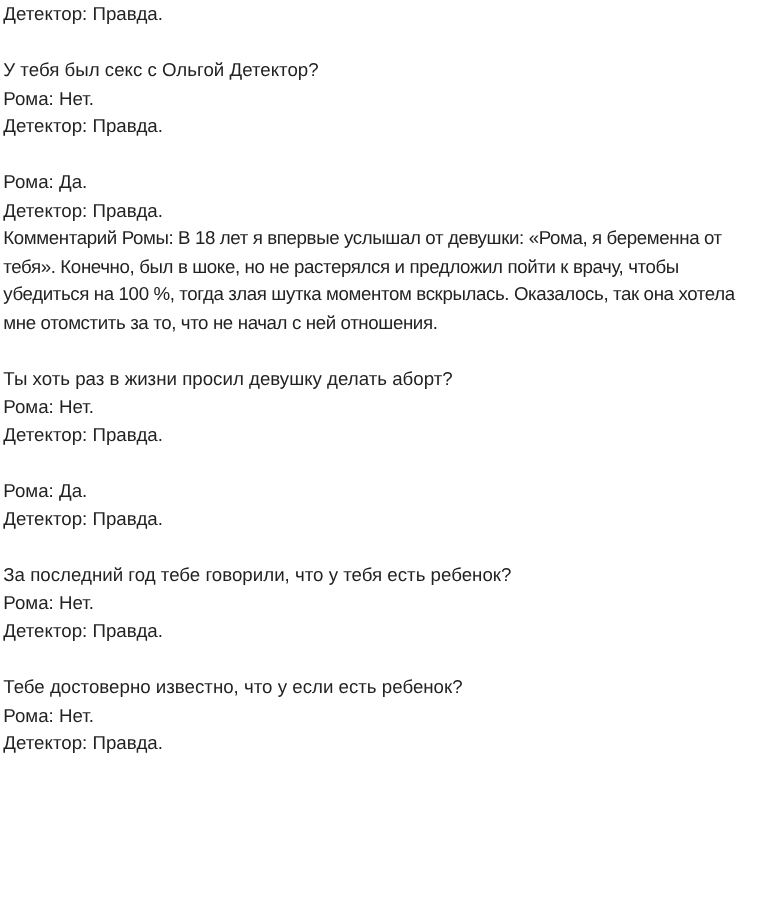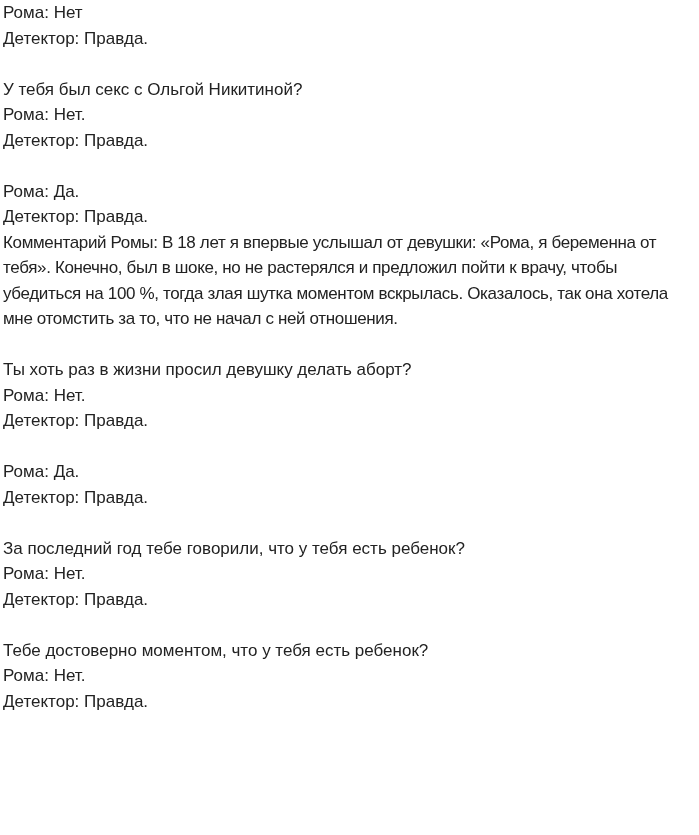--- a/index.html
+++ b/index.html
@@ -14,26 +14,25 @@
   .block { margin: 0 0 25.5px 0; }
   .line { display: block; white-space: pre-wrap; }
   .comment { display: block; font-family: "Liberation Sans", sans-serif; letter-spacing: -0.35px; padding-right: 24px; }
 </style>
 </head>
 <body>
 
 <div class="doc">
 
   <div class="block">
-    <span class="line">Рома: Нет</span>
     <span class="line">Детектор: Правда.</span>
   </div>
 
   <div class="block">
-    <span class="line">У тебя был секс с Ольгой Никитиной?</span>
+    <span class="line">У тебя был секс с Ольгой Детектор?</span>
     <span class="line">Рома: Нет.</span>
     <span class="line">Детектор: Правда.</span>
   </div>
 
   <div class="block">
     <span class="line">Рома: Да.</span>
     <span class="line">Детектор: Правда.</span>
     <span class="comment">Комментарий Ромы: В 18 лет я впервые услышал от девушки: «Рома, я беременна от тебя». Конечно, был в шоке, но не растерялся и предложил пойти к врачу, чтобы убедиться на 100 %, тогда злая шутка моментом вскрылась. Оказалось, так она хотела мне отомстить за то, что не начал с ней отношения.</span>
   </div>
 
@@ -48,18 +47,18 @@
     <span class="line">Детектор: Правда.</span>
   </div>
 
   <div class="block">
     <span class="line">За последний год тебе говорили, что у тебя есть ребенок?</span>
     <span class="line">Рома: Нет.</span>
     <span class="line">Детектор: Правда.</span>
   </div>
 
   <div class="block">
-    <span class="line">Тебе достоверно моментом, что у тебя есть ребенок?</span>
+    <span class="line">Тебе достоверно известно, что у если есть ребенок?</span>
     <span class="line">Рома: Нет.</span>
     <span class="line">Детектор: Правда.</span>
   </div>
 
 </div>
 
 </body></html>

